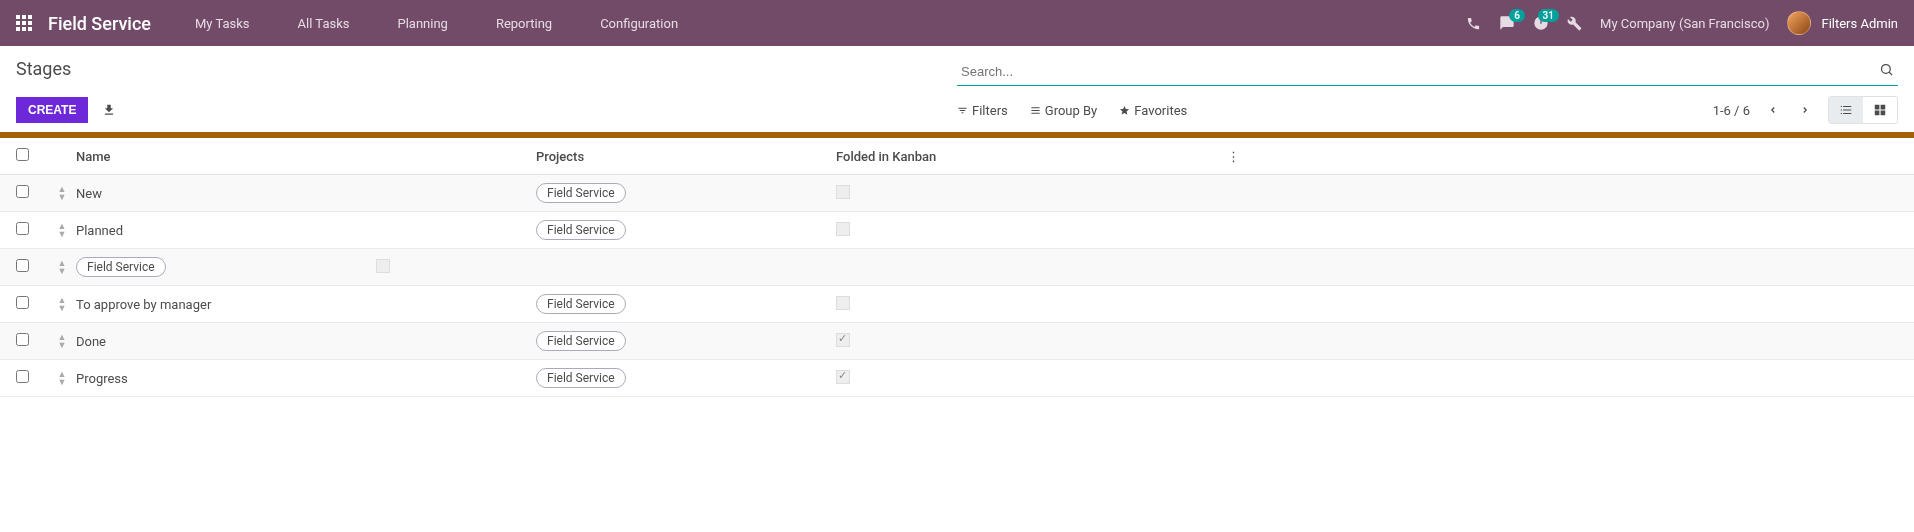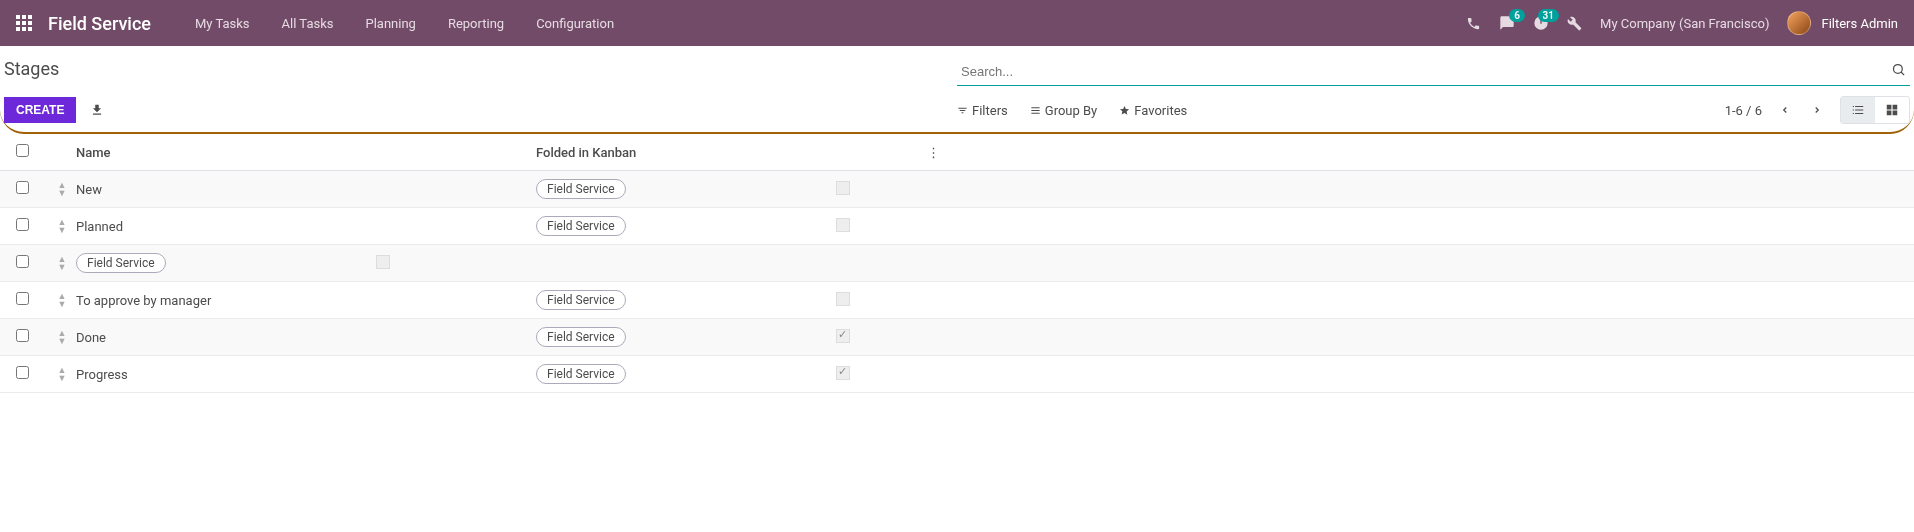--- a/index.html
+++ b/index.html
@@ -3,32 +3,32 @@
 <meta charset="utf-8">
 <style>
   * { box-sizing: border-box; margin: 0; padding: 0; }
   body { font-family: -apple-system, BlinkMacSystemFont, "Segoe UI", Roboto, sans-serif; font-size: 13px; color: #4c4c4c; background: #fff; }
   
   
   .navbar { background: #714B67; color: #fff; display: flex; align-items: center; height: 46px; padding: 0 16px; }
   .apps-icon { display: grid; grid-template-columns: repeat(3, 4px); grid-template-rows: repeat(3, 4px); gap: 2px; margin-right: 16px; cursor: pointer; }
   .apps-icon span { background: #fff; width: 4px; height: 4px; }
   .brand { font-size: 18px; font-weight: 500; margin-right: 28px; }
-  .nav-menu { display: flex; gap: 0; }
+  .nav-menu { display: flex; gap: 16px; }
   .nav-item { padding: 0 16px; height: 46px; display: flex; align-items: center; cursor: pointer; color: #e7dbe3; font-size: 13px; }
   .nav-spacer { flex: 1; }
   .nav-right { display: flex; align-items: center; gap: 18px; }
   .nav-icon { cursor: pointer; position: relative; display: flex; align-items: center; }
   .badge { position: absolute; top: -6px; right: -10px; background: #00A09D; color: #fff; font-size: 10px; font-weight: 600; padding: 1px 5px; border-radius: 8px; }
   .company-name { font-size: 13px; color: #e7dbe3; cursor: pointer; }
   .user-area { display: flex; align-items: center; gap: 10px; cursor: pointer; }
   .avatar { width: 24px; height: 24px; border-radius: 50%; background: linear-gradient(135deg, #f4a460, #8b4513); border: 1px solid rgba(255,255,255,0.3); }
   
   
-  .control-panel { padding: 12px 4px 8px; border-bottom: 2px solid #a16207; border-radius: 24px; }
+  .control-panel { padding: 12px 16px 8px; border-bottom: 6px solid #a16207; }
   .cp-top { display: flex; align-items: flex-start; margin-bottom: 10px; }
   .cp-title { font-size: 18px; color: #4c4c4c; font-weight: 400; }
   .cp-search-wrap { margin-left: auto; width: 50%; position: relative; }
   .cp-search { width: 100%; border: none; border-bottom: 1px solid #00A09D; padding: 6px 28px 6px 4px; font-size: 13px; outline: none; }
   .cp-search-icon { position: absolute; right: 4px; top: 4px; cursor: pointer; }
   .cp-bottom { display: flex; align-items: center; }
   .btn-create { background: #6d28d9; color: #fff; border: none; padding: 6px 12px; font-size: 12px; font-weight: 600; cursor: pointer; text-transform: uppercase; }
   .btn-export { margin-left: 14px; cursor: pointer; color: #4c4c4c; }
   .cp-filters { margin-left: auto; display: flex; align-items: center; gap: 22px; width: 50%; }
   .filter-btn { display: flex; align-items: center; gap: 4px; cursor: pointer; color: #4c4c4c; font-size: 13px; }
@@ -179,20 +179,21 @@
       </div>
     </div>
   </div>
 </div>
 
 <div class="list-view">
   <div class="list-header">
     <div class="col-check"><input type="checkbox" class="row-cb" style=""></div>
     <div class="col-handle"></div>
     <div class="col-name">Name</div>
+    <div class="col-projects">Projects</div>
     <div class="col-folded">Folded in Kanban</div>
     <div class="col-menu">⋮</div>
   </div>
   <div id="table-body">
       <div class="list-row">
     <div class="col-check"><input type="checkbox" class="row-cb" style=""></div>
     <div class="col-handle">
           <span>▲</span>
           <span>▼</span>
         </div>

